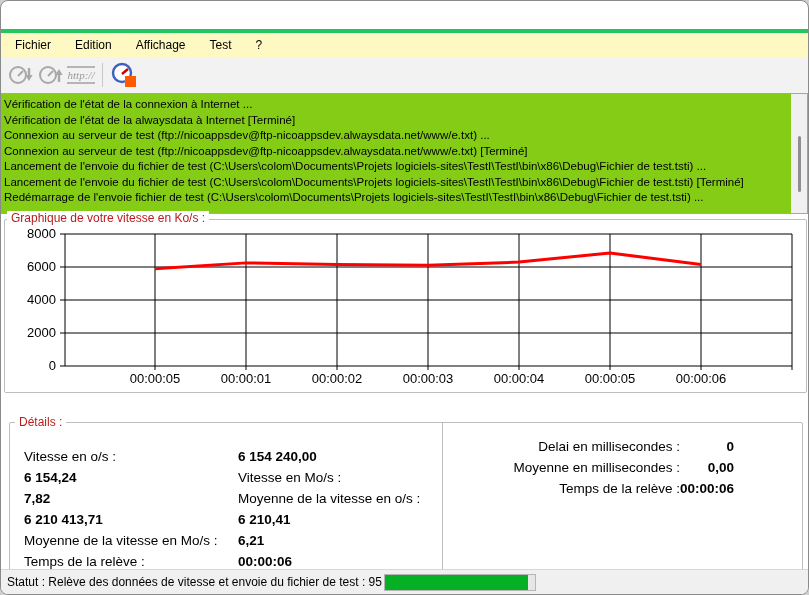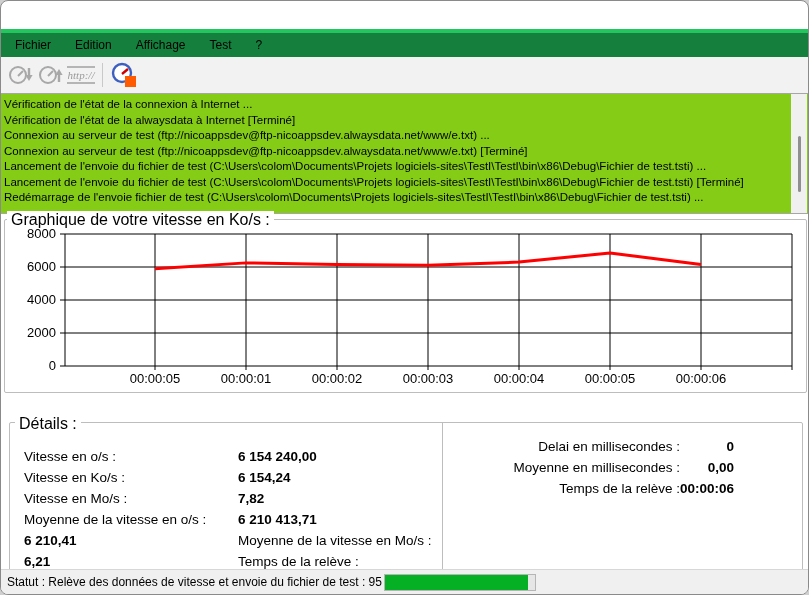--- a/index.html
+++ b/index.html
@@ -11,37 +11,37 @@
   
   .titlebar{position:absolute;top:0;left:0;right:0;height:32px;display:flex;align-items:flex-end;background:#22c55e;margin-top:28px;}
   .app-icon{margin-left:12px;width:18px;height:18px;flex:0 0 auto;}
   .title-text{margin-left:9px;font-size:12px;color:#5a5a5a;}
   .win-controls{position:absolute;right:2px;top:0;height:32px;display:flex;}
   .win-btn{width:46px;height:32px;display:flex;align-items:center;justify-content:center;color:#555;font-size:13px;cursor:default;}
   .min-glyph{display:block;width:11px;height:1px;background:#555;}
   .max-glyph{display:block;width:10px;height:10px;border:1px solid #555;border-radius:1px;}
   .close-glyph{font-size:13px;color:#555;line-height:1;}
   
-  .menubar{position:absolute;top:32px;left:0;right:0;height:24px;display:flex;align-items:center;font-size:12px;background:#15803d;}
+  .menubar{position:absolute;top:32px;left:0;right:0;height:24px;display:flex;align-items:center;font-size:12px;background:#fef9c3;}
   .menu-item{padding:3px 10px;margin-right:4px;}
   .menu-item:first-child{margin-left:4px;}
   
   .toolbar{position:absolute;top:56px;left:0;right:0;height:36px;background:#f2f2f2;display:flex;align-items:center;padding-left:5px;box-sizing:border-box;}
   .tool-btn{width:30px;height:30px;display:flex;align-items:center;justify-content:center;}
   .http-label{font-family:"Liberation Serif",serif;font-style:italic;font-weight:normal;font-size:11px;color:#9a9a9a;border-top:2px solid #b5b5b5;border-bottom:2px solid #b5b5b5;padding:1px 1px;}
   .tool-sep{width:1px;height:24px;background:#c9c9c9;margin:0 6px;}
   
   .log{position:absolute;top:92px;left:0;width:807px;height:121px;box-sizing:border-box;
     border-top:1px solid #a6a6a6;border-bottom:1px solid #a6a6a6;background:#84cc16;
     font-size:11.5px;line-height:15.5px;padding:3px 23px 0 3px;white-space:nowrap;overflow:hidden;}
   .log-scrollbar{position:absolute;top:93px;right:1px;width:16px;height:119px;background:#f0f0f0;}
   .log-thumb{position:absolute;top:42px;left:7px;width:3px;height:56px;background:#8f8f8f;border-radius:2px;}
   
   .groupbox{position:absolute;border:1px solid #bdbdbd;border-radius:2px;background:#fff;}
-  .groupbox-legend{position:absolute;top:-8px;left:5px;background:#fff;padding:0 4px;font-size:16px;color:#000000;}
+  .groupbox-legend{position:absolute;top:-8px;left:5px;background:#fff;padding:0 4px;font-size:12px;color:#b91c1c;}
   .chart-box{top:218px;left:3px;width:801px;height:172px;}
   .chart-box .groupbox-legend{top:-9px;left:2px;}
   .chart-svg{position:absolute;top:4px;left:0;}
   .chart-svg text{font-family:"Liberation Sans",sans-serif;font-size:13px;fill:#000;}
   
   .details-box{top:398px;left:8px;width:792px;height:160px;margin-top:23px;}
   .details-divider{position:absolute;left:432px;top:0;bottom:0;width:1px;background:#bdbdbd;}
   .details-col{position:absolute;display:grid;grid-auto-rows:21px;align-items:center;font-size:13.5px;}
   .details-col.left{left:14px;top:23px;grid-template-columns:214px auto;}
   .details-col.right{left:460px;top:13px;grid-template-columns:210px auto;text-align:right;}
@@ -174,21 +174,20 @@
         <polyline points="150,44.64999999999999 241,38.875 332,40.52499999999999 423,41.35000000000001 514,38.05 605,28.97500000000001 696,40.52499999999999" fill="none" stroke="#ff0000" stroke-width="3" stroke-linejoin="round"></polyline>
       </svg>
   </div>
 
   <div class="groupbox details-box">
     <span class="groupbox-legend">Détails :</span>
     <div class="details-divider"></div>
     <div class="details-col left">
       <span class="details-label">Vitesse en o/s :</span>
         <span class="details-value">6 154 240,00</span>
-      <span class="details-label">Vitesse en Ko/s :</span>
         <span class="details-value">6 154,24</span>
       <span class="details-label">Vitesse en Mo/s :</span>
         <span class="details-value">7,82</span>
       <span class="details-label">Moyenne de la vitesse en o/s :</span>
         <span class="details-value">6 210 413,71</span>
         <span class="details-value">6 210,41</span>
       <span class="details-label">Moyenne de la vitesse en Mo/s :</span>
         <span class="details-value">6,21</span>
       <span class="details-label">Temps de la relève :</span>
         <span class="details-value">00:00:06</span>

